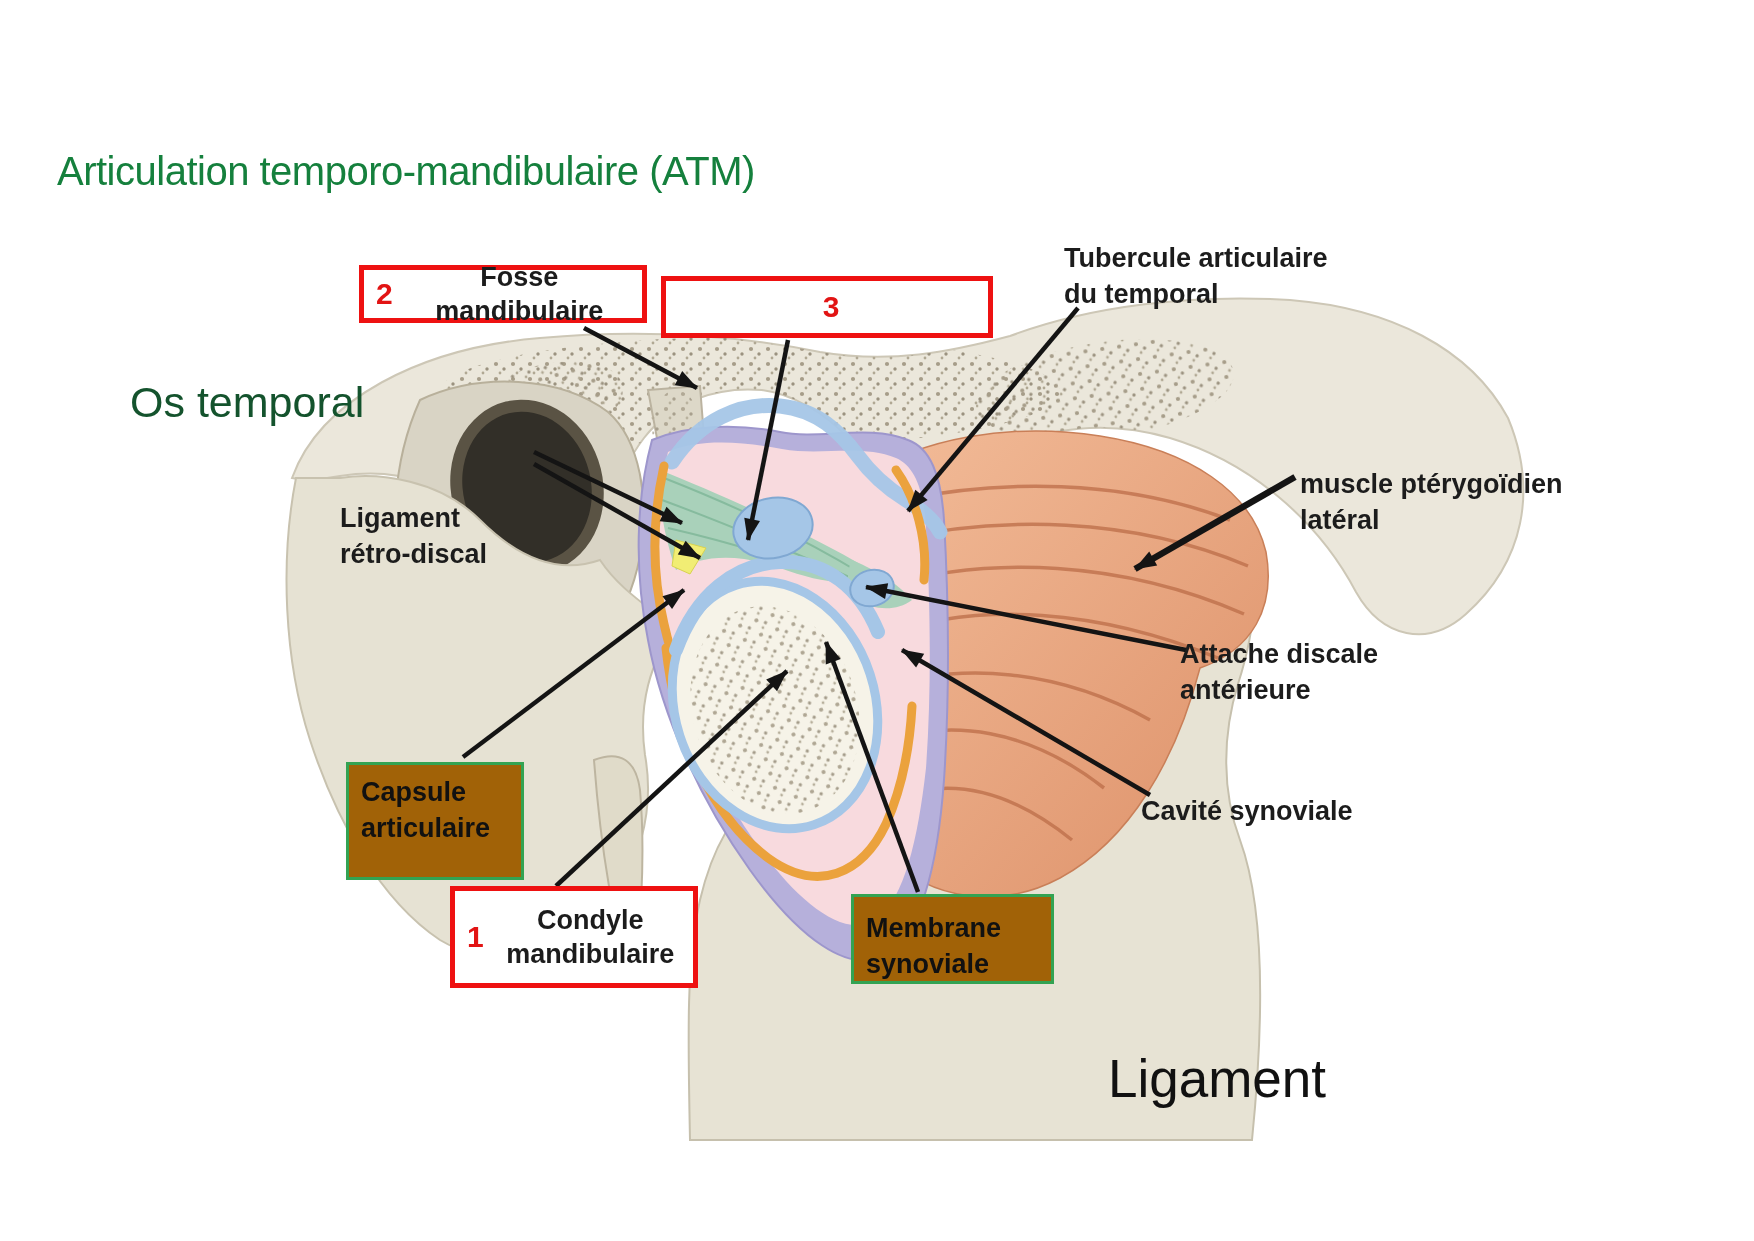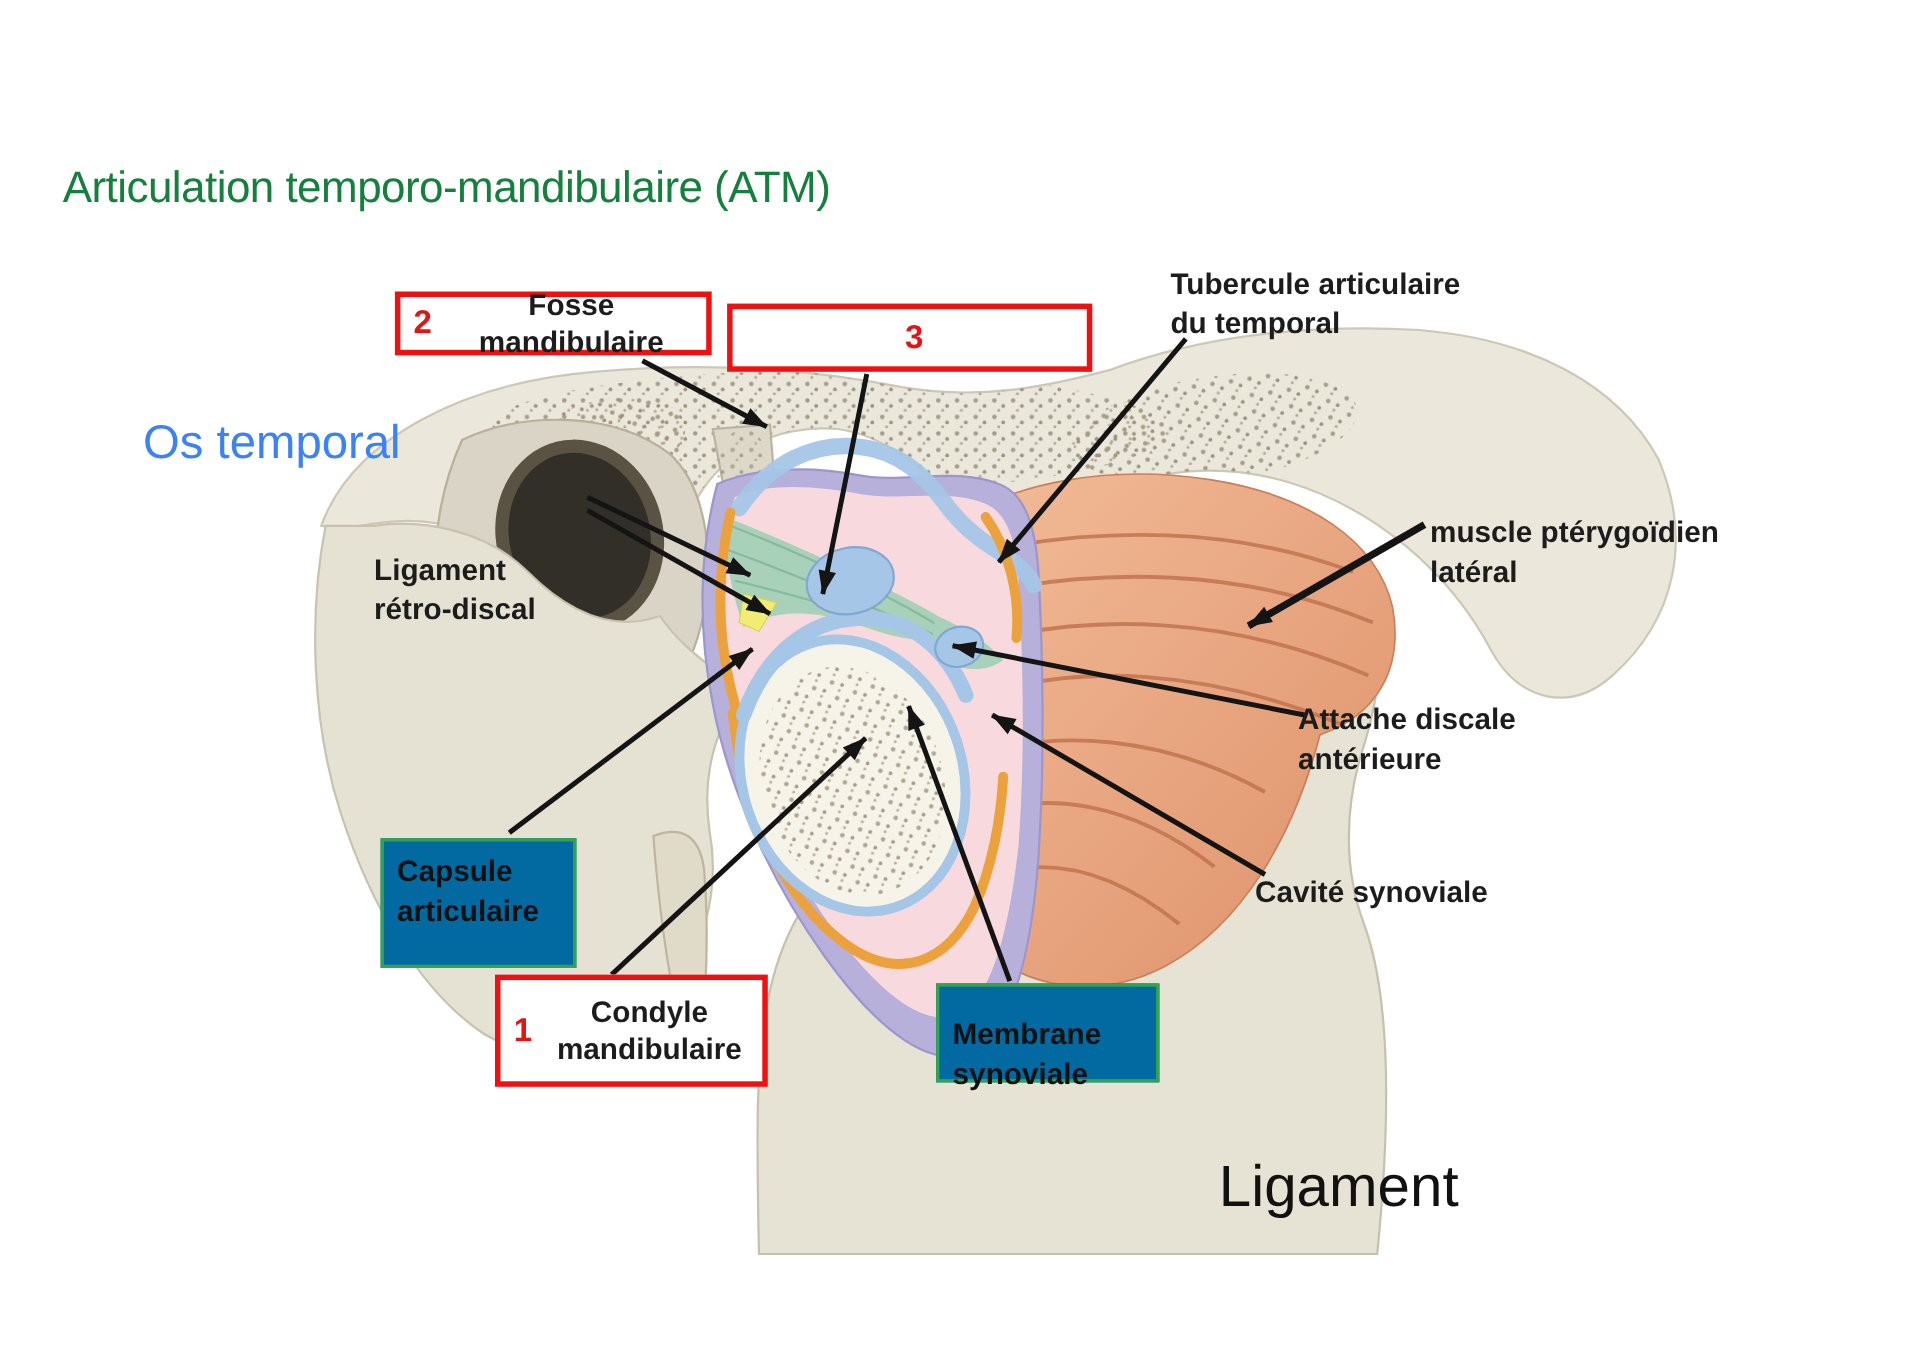--- a/index.html
+++ b/index.html
@@ -4,27 +4,27 @@
 <style>
   html,body{margin:0;padding:0;background:#ffffff;}
   .page{position:relative;width:1754px;height:1241px;background:#ffffff;overflow:hidden;
         font-family:"Liberation Sans",sans-serif;color:#1c1c1c;}
   svg{position:absolute;left:0;top:0;}
   .title{position:absolute;left:57px;top:149px;font-size:40px;font-weight:400;
          letter-spacing:-0.5px;color:#15803d;}
   .lbl{position:absolute;font-weight:700;font-size:27px;line-height:36px;color:#1c1c1c;
        white-space:pre-line;}
   .center{text-align:left;}
-  .big{font-weight:400;font-size:43px;line-height:1.15;color:#3b82f6;}
+  .big{font-weight:400;font-size:43px;line-height:1.15;color:#14532d;}
   .redbox{position:absolute;background:#ffffff;border:5px solid #ee1111;box-sizing:border-box;
           display:flex;align-items:center;justify-content:center;}
   .redbox .num{color:#e21414;font-weight:700;font-size:30px;padding:0 4px 0 12px;}
   .redbox .txt{flex:1;text-align:center;font-weight:700;font-size:27px;line-height:34px;
                white-space:pre-line;padding-right:0;}
-  .graybox{position:absolute;background:#0369a1;border:3px solid #33a352;box-sizing:border-box;
+  .graybox{position:absolute;background:#a16207;border:3px solid #33a352;box-sizing:border-box;
            font-weight:700;font-size:27px;line-height:36px;white-space:pre-line;
            padding:9px 12px;color:#111;}
   .mandibule{position:absolute;left:1108px;top:1048px;font-size:53px;font-weight:400;color:#111;}
 </style>
 </head>
 <body>
 
 <div class="page">
 
   <svg width="1754" height="1241" viewBox="0 0 1754 1241">
@@ -172,18 +172,18 @@
 articulaire</div>
 
   <div class="lbl" style="left:1141px;top:793px;">Cavité synoviale</div>
 
   <div class="redbox" style="left:450px;top:886px;width:248px;height:102px;">
     <span class="num">1</span>
     <span class="txt">Condyle
 mandibulaire</span>
   </div>
 
-  <div class="graybox" style="left:851px;top:894px;width:203px;height:90px;padding-top:25px;">Membrane
+  <div class="graybox" style="left:851px;top:894px;width:203px;height:90px;padding-top:13px;">Membrane
 synoviale</div>
 
   <div class="mandibule">Ligament</div>
 
 </div>
 
 </body></html>

